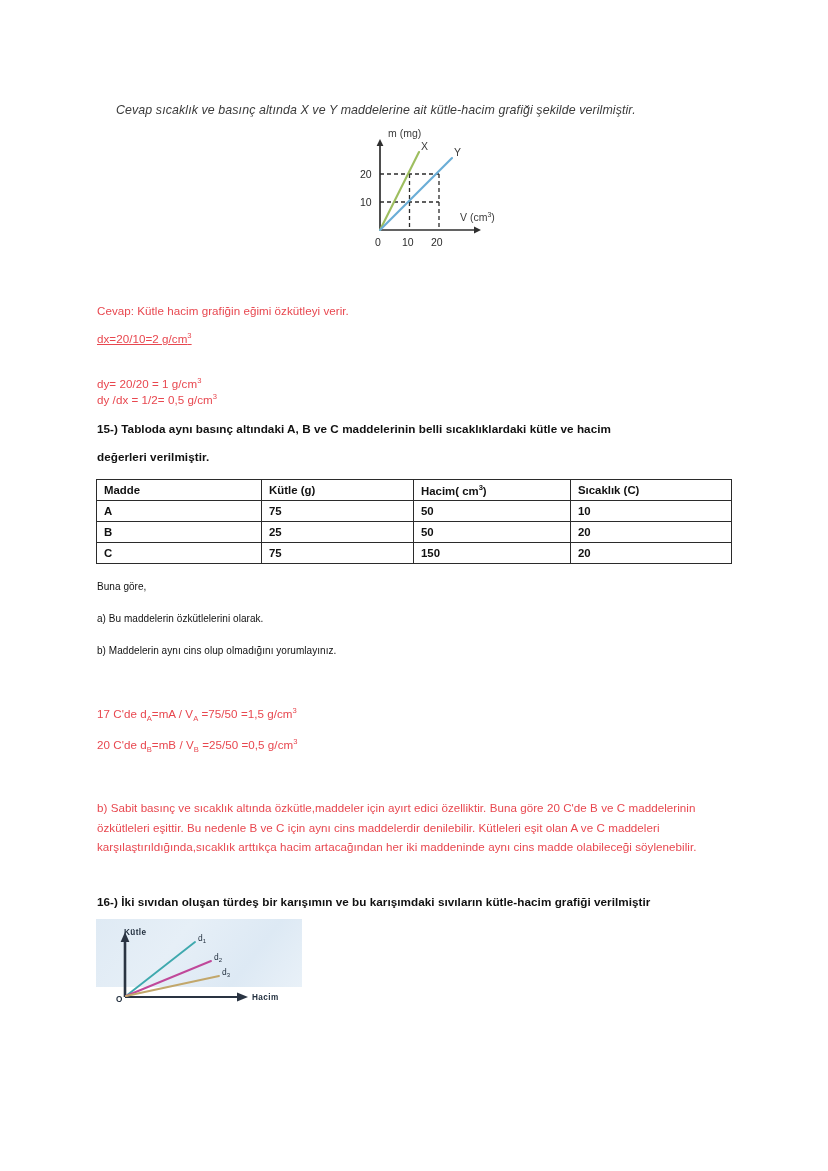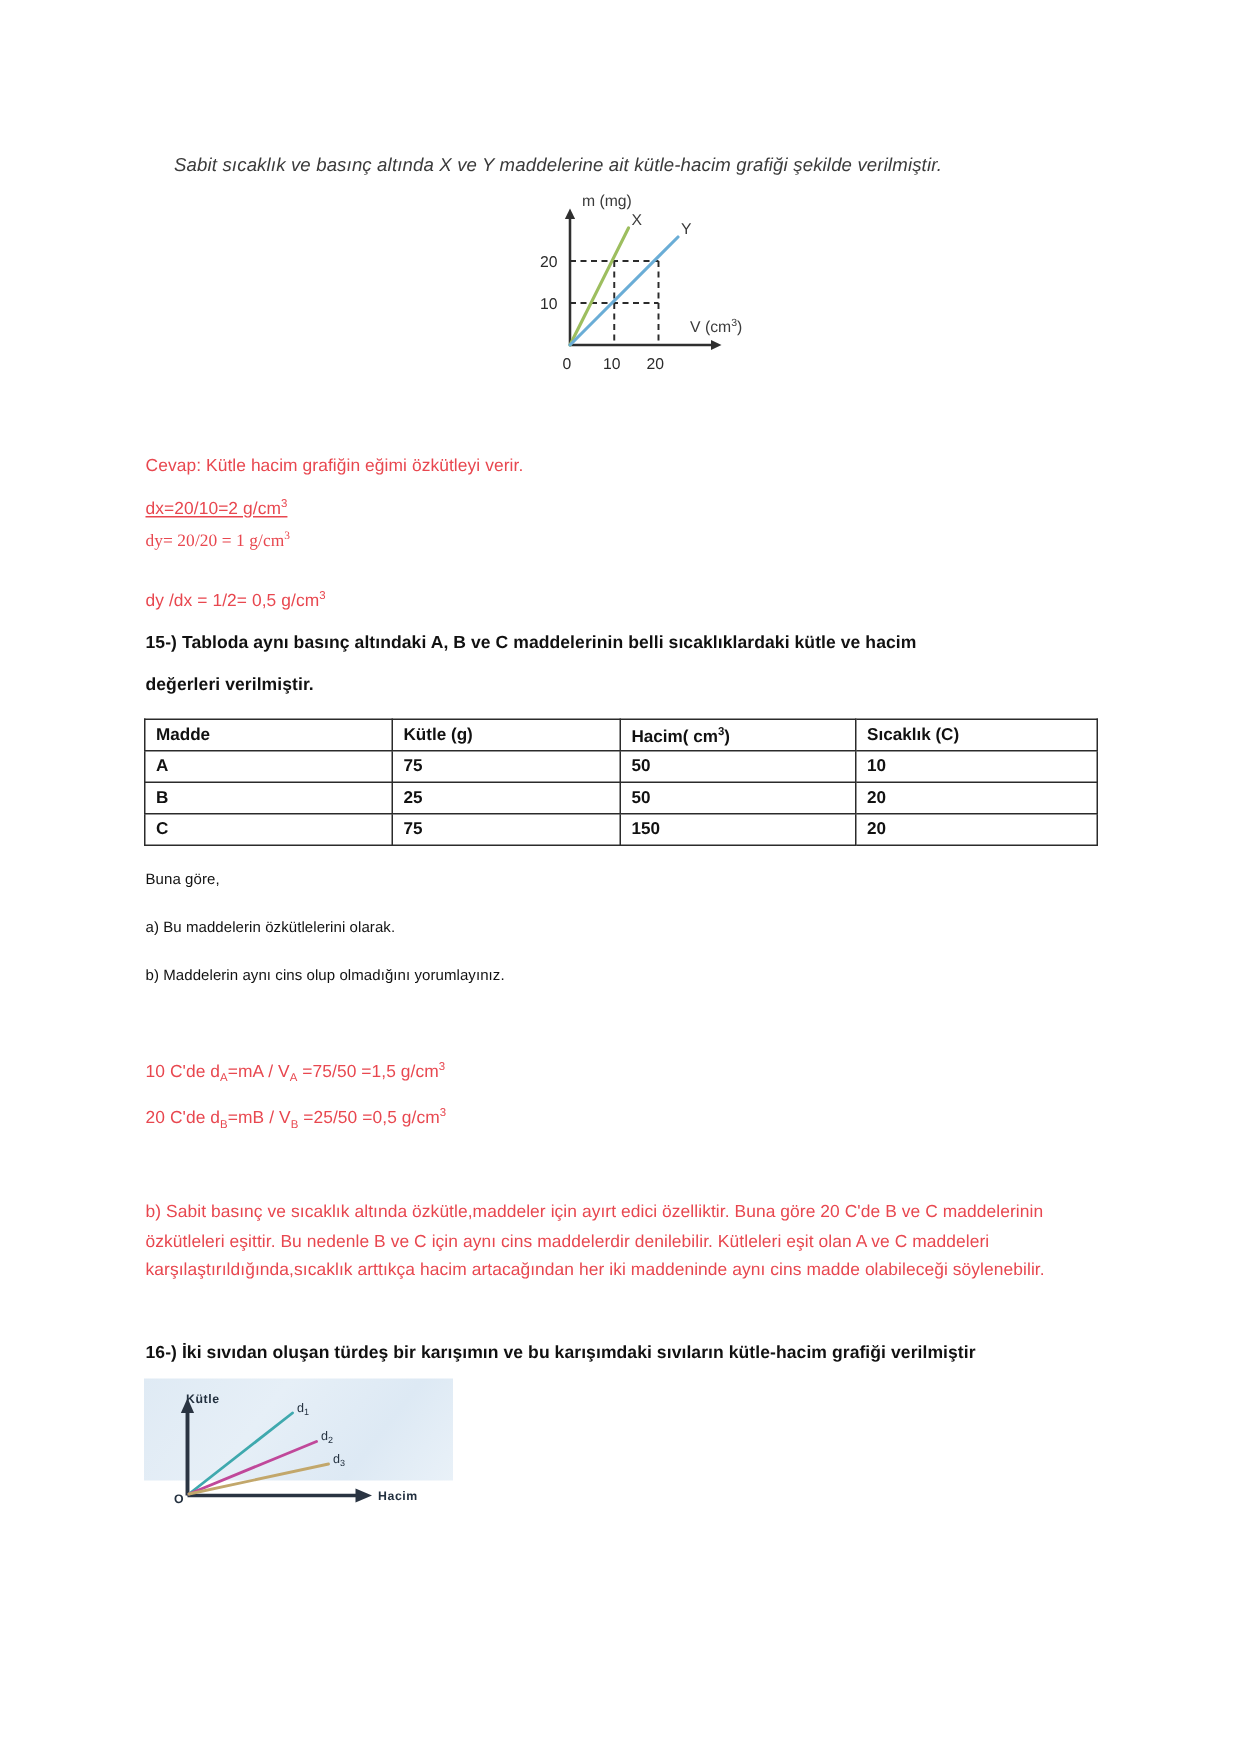--- a/index.html
+++ b/index.html
@@ -63,21 +63,21 @@
     font-size: 11.6px;
     line-height: 19.5px;
     color: #e8474f;
     letter-spacing: 0.05px;
   }
   sup.u { font-size: 7.6px; vertical-align: super; }
   sub.u { font-size: 7.6px; vertical-align: -3px; }
 
   #a14-0 { top: 304px; }
   #a14-1 { top: 331px; text-decoration: underline; }
-  #a14-2 { top: 352px; font-family: Liberation Serif, serif; }
+  #a14-2 { top: 376px; }
   #a14-3 { top: 392px; }
 
   #a15-0 { top: 676px; }
   #a15-1 { top: 706px; }
   #a15-2 { top: 737px; }
   #a15-3 { top: 768px; }
   #a15-b { top: 798px; }
 
   
   .q-line {
@@ -138,21 +138,21 @@
     height: 68px;
     background: linear-gradient(128deg, #dfeaf4 0%, #e6eff7 38%, #dde9f4 72%, #e9f1f8 100%);
   }
   #chart-bottom svg { display: block; }
 </style>
 </head>
 <body>
 
 <div class="page">
 
-  <div class="scan-line" id="q14-prompt">Sabit sıcaklık ve basınç altında X ve Y maddelerine ait kütle-hacim grafiği şekilde verilmiştir.</div>
+  <div class="scan-line" id="q14-prompt">Cevap sıcaklık ve basınç altında X ve Y maddelerine ait kütle-hacim grafiği şekilde verilmiştir.</div>
 
   <div id="chart-top">
     <svg width="160" height="128" viewBox="0 0 160 128" xmlns="http://www.w3.org/2000/svg">
 
       <text x="40" y="11" font-family="Liberation Sans, sans-serif" font-size="10.5" fill="#3b3b3b">m (mg)</text>
 
       <line x1="32" y1="18" x2="32" y2="104" stroke="#2f2f2f" stroke-width="1.7"></line>
       <polygon points="32,13 28.6,20 35.4,20" fill="#2f2f2f"></polygon>
       <line x1="32" y1="104" x2="128" y2="104" stroke="#2f2f2f" stroke-width="1.7"></line>
       <polygon points="133,104 126,100.6 126,107.4" fill="#2f2f2f"></polygon>
@@ -233,21 +233,21 @@
       </tr>
     </tbody>
   </table>
 
   <div class="body-line" id="buna-gore">Buna göre,</div>
   <div class="body-line" id="q15-a">a) Bu maddelerin özkütlelerini olarak.</div>
   <div class="body-line" id="q15-b">b) Maddelerin aynı cins olup olmadığını yorumlayınız.</div>
 
 
   <div class="red-line" id="a15-1">
-    <span>10 C'de d</span><sub class="u">A</sub><span>=mA / V</span><sub class="u">A</sub><span> =75/50 =1,5 g/cm</span><sup class="u">3</sup>
+    <span>17 C'de d</span><sub class="u">A</sub><span>=mA / V</span><sub class="u">A</sub><span> =75/50 =1,5 g/cm</span><sup class="u">3</sup>
   </div>
 
   <div class="red-line" id="a15-2">
     <span>20 C'de d</span><sub class="u">B</sub><span>=mB / V</span><sub class="u">B</sub><span> =25/50 =0,5 g/cm</span><sup class="u">3</sup>
   </div>
 
 
   <div class="red-par" id="a15-b">b) Sabit basınç ve sıcaklık altında özkütle,maddeler için ayırt edici özelliktir. Buna göre 20 C'de B ve C maddelerinin özkütleleri eşittir. Bu nedenle B ve C için aynı cins maddelerdir denilebilir. Kütleleri eşit olan A ve C maddeleri karşılaştırıldığında,sıcaklık arttıkça hacim artacağından her iki maddeninde aynı cins madde olabileceği söylenebilir.</div>
 
   <div class="q-line" id="q16-l1">16-) İki sıvıdan oluşan türdeş bir karışımın ve bu karışımdaki sıvıların kütle-hacim grafiği verilmiştir</div>

